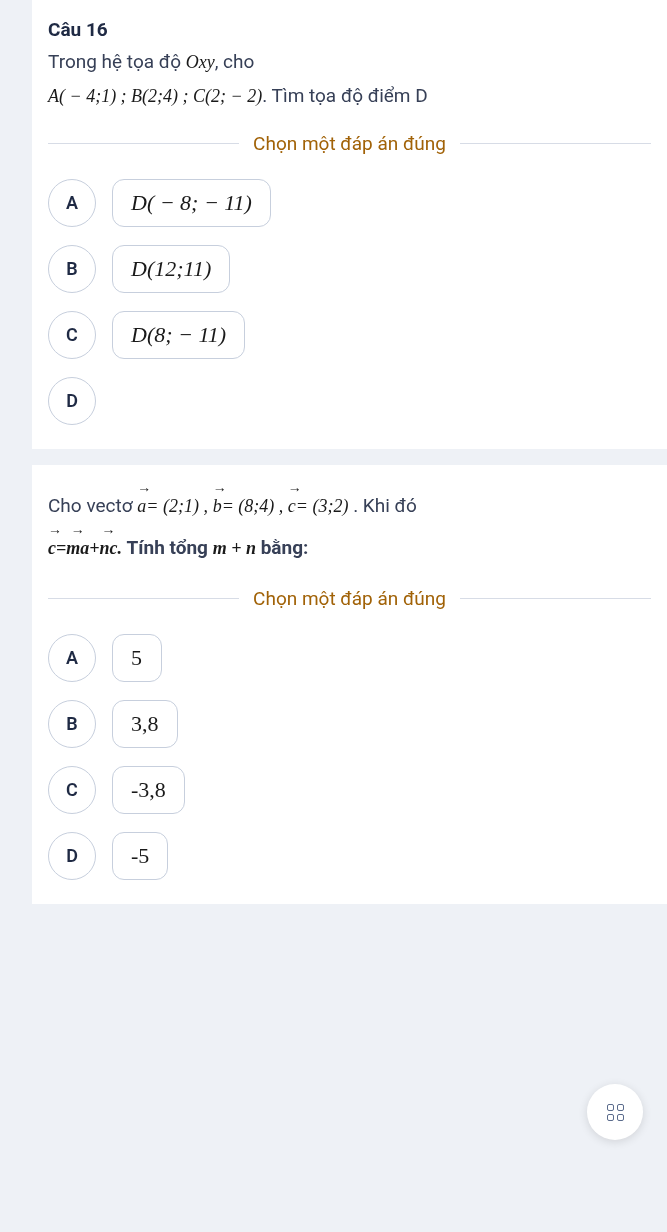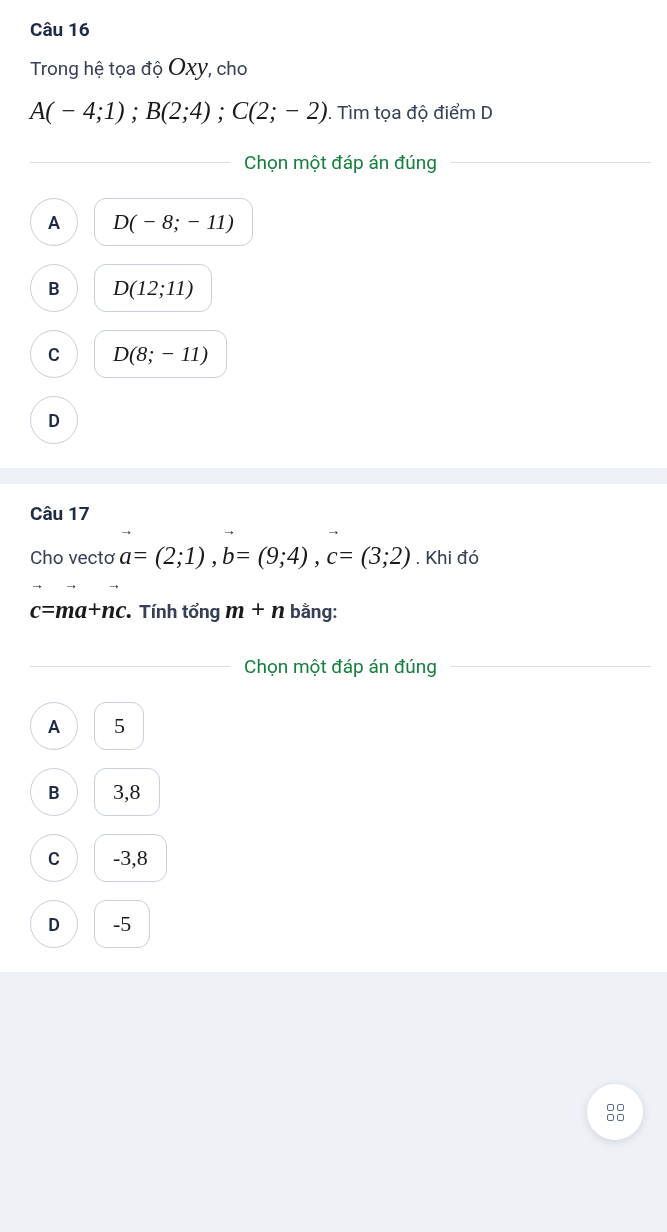--- a/index.html
+++ b/index.html
@@ -4,48 +4,49 @@
 <style>
 * { box-sizing: border-box; margin: 0; padding: 0; }
 body {
   font-family: -apple-system, BlinkMacSystemFont, 'Segoe UI', Roboto, Arial, sans-serif;
   background: #eef1f6;
   width: 667px;
   color: #333a4d;
 }
 .card {
   background: #fff;
-  padding: 18px 16px 24px 30px;
+  padding: 18px 16px 24px 16px;
   margin-bottom: 16px;
+  margin-left: 32px;
 }
 .q-title {
   font-weight: 700;
   font-size: 19px;
   color: #1f2a44;
   margin-bottom: 6px;
 }
 .q-body {
   font-size: 19px;
   color: #374057;
   line-height: 1.6;
 }
 .math {
   font-family: 'Times New Roman', Times, serif;
   font-style: italic;
-  font-size: 25px;
+  font-size: 18px;
   color: #1a1a1a;
 }
 .math-line {
   margin: 4px 0;
 }
 .prompt-line {
   display: flex;
   align-items: center;
   margin: 20px 0 24px 0;
-  color: #15803d;
+  color: #a16207;
   font-size: 19px;
 }
 .prompt-line .line {
   flex: 1;
   height: 1px;
   background: #d7dce6;
 }
 .prompt-line .txt {
   padding: 0 14px;
   white-space: nowrap;
@@ -74,21 +75,21 @@
   flex-shrink: 0;
 }
 .answer-box {
   border: 1.5px solid #c7cfdd;
   border-radius: 12px;
   padding: 10px 18px;
   font-family: 'Times New Roman', Times, serif;
   font-size: 22px;
   color: #1a1a1a;
   min-width: 50px;
-  text-align: right;
+  text-align: left;
 }
 .answer-box .it { font-style: italic; }
 .vec {
   position: relative;
   display: inline-block;
 }
 .vec::after {
   content: "→";
   position: absolute;
   top: -14px;
@@ -153,26 +154,25 @@
       <div class="letter-circle">C</div>
       <div class="answer-box"><span class="it">D(8; − 11)</span></div>
     </div>
     <div class="option-row">
       <div class="letter-circle">D</div>
     </div>
   </div>
 </div>
 
 <div class="card">
-  <div class="q-title">Câu 17</div>
   <div class="q-body">
     <div class="math-line" style="line-height:2;">
       <span>Cho vectơ </span>
       <span class="math"><span class="vec">a</span><span>= (2;1) ,</span></span>
-      <span class="math"><span class="vec">b</span><span>= (9;4) , </span></span>
+      <span class="math"><span class="vec">b</span><span>= (8;4) , </span></span>
       <span class="math"><span class="vec">c</span><span>= (3;2)</span></span>
       <span>. Khi đó</span>
     </div>
     <div class="math-line" style="line-height:2;font-weight:bold;">
       <span class="math">
         <span class="vec">c</span>=<span class="vec">ma</span>+<span class="vec">nc</span>.
       </span>
       <span> Tính tổng </span><span class="math">m + n</span><span> bằng:</span>
     </div>
   </div>

